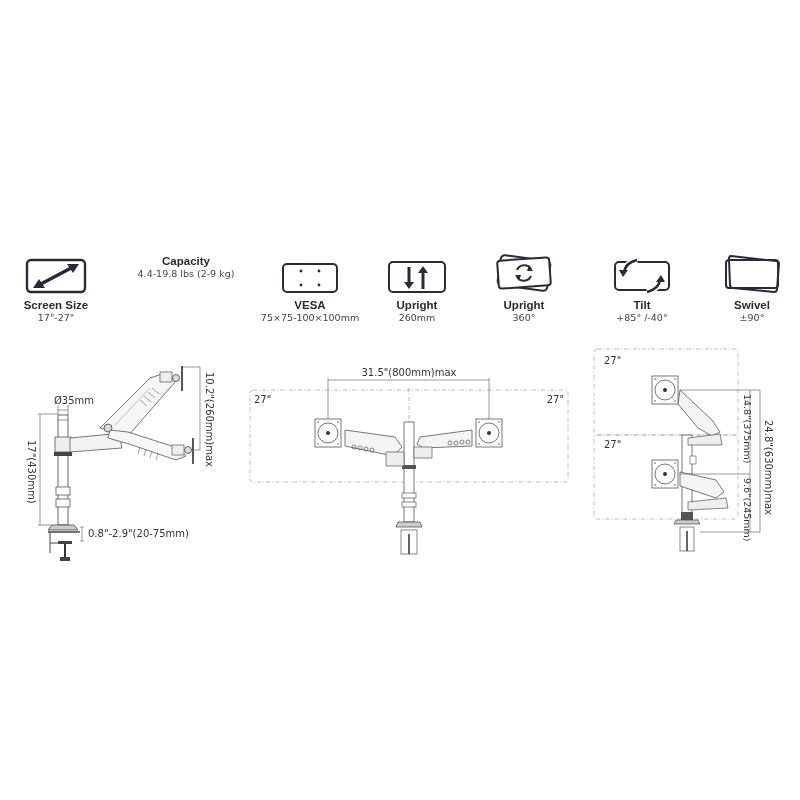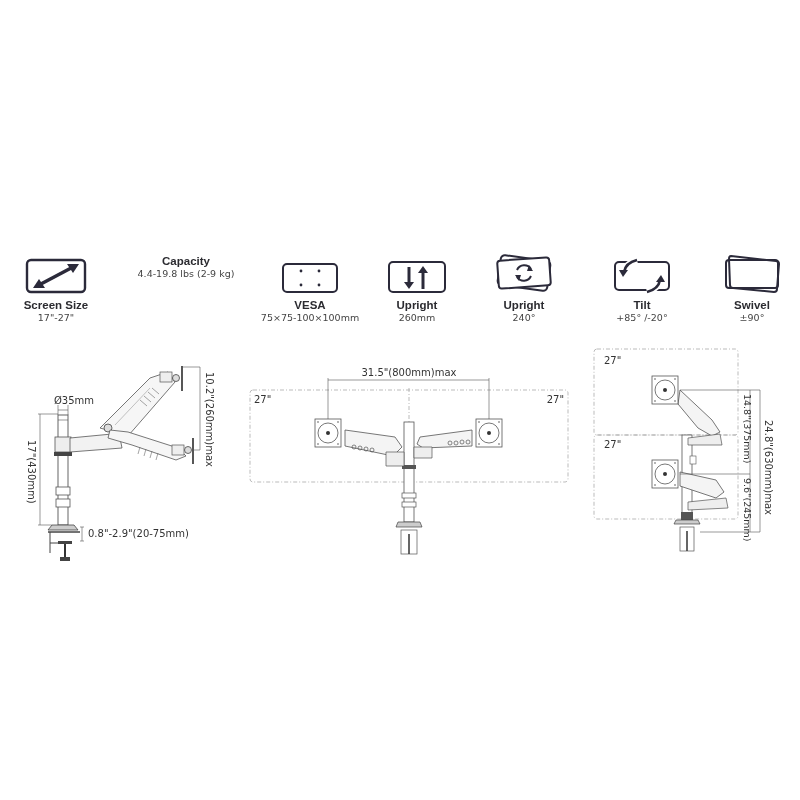--- a/index.html
+++ b/index.html
@@ -70,37 +70,37 @@
       <g transform="rotate(-4 31 21)">
         <rect x="5" y="7" width="52" height="28" rx="3" fill="#fff" stroke="#2b2a3a" stroke-width="2"></rect>
       </g>
       <path d="M24,18 A8,8 0 0 1 38,17" fill="none" stroke="#2b2a3a" stroke-width="2"></path>
       <polygon points="36,13 40,19 34,19" fill="#2b2a3a"></polygon>
       <path d="M38,24 A8,8 0 0 1 24,25" fill="none" stroke="#2b2a3a" stroke-width="2"></path>
       <polygon points="26,29 22,23 28,23" fill="#2b2a3a"></polygon>
     </svg>
   </div>
   <div class="label">Upright</div>
-  <div class="value">240°</div>
+  <div class="value">360°</div>
 </div>
 
 <div class="feature" style="left:582px;">
   <div class="icon">
     <svg width="62" height="36" viewBox="0 0 62 36">
       <rect x="4" y="4" width="54" height="28" rx="4" fill="none" stroke="#2b2a3a" stroke-width="2"></rect>
       <path d="M26,2 C18,4 14,8 13,14" fill="none" stroke="#fff" stroke-width="6"></path>
       <path d="M26,2 C18,4 14,8 13,14" fill="none" stroke="#2b2a3a" stroke-width="2.6"></path>
       <polygon points="8,12 17,12 12,19" fill="#2b2a3a"></polygon>
       <path d="M36,34 C44,32 48,28 49,22" fill="none" stroke="#fff" stroke-width="6"></path>
       <path d="M36,34 C44,32 48,28 49,22" fill="none" stroke="#2b2a3a" stroke-width="2.6"></path>
       <polygon points="45,24 54,24 50,17" fill="#2b2a3a"></polygon>
     </svg>
   </div>
   <div class="label">Tilt</div>
-  <div class="value">+85° /-20°</div>
+  <div class="value">+85° /-40°</div>
 </div>
 
 <div class="feature" style="left:692px;">
   <div class="icon">
     <svg width="60" height="42" viewBox="0 0 60 42">
       <rect x="4" y="8" width="52" height="28" rx="3" fill="none" stroke="#2b2a3a" stroke-width="2"></rect>
       <path d="M9,4 L54,9 Q57,9 57,12 L55,37 Q55,40 52,40 L11,36 Q8,36 8,33 L7,7 Q7,4 9,4 Z" fill="none" stroke="#2b2a3a" stroke-width="2"></path>
     </svg>
   </div>
   <div class="label">Swivel</div>

